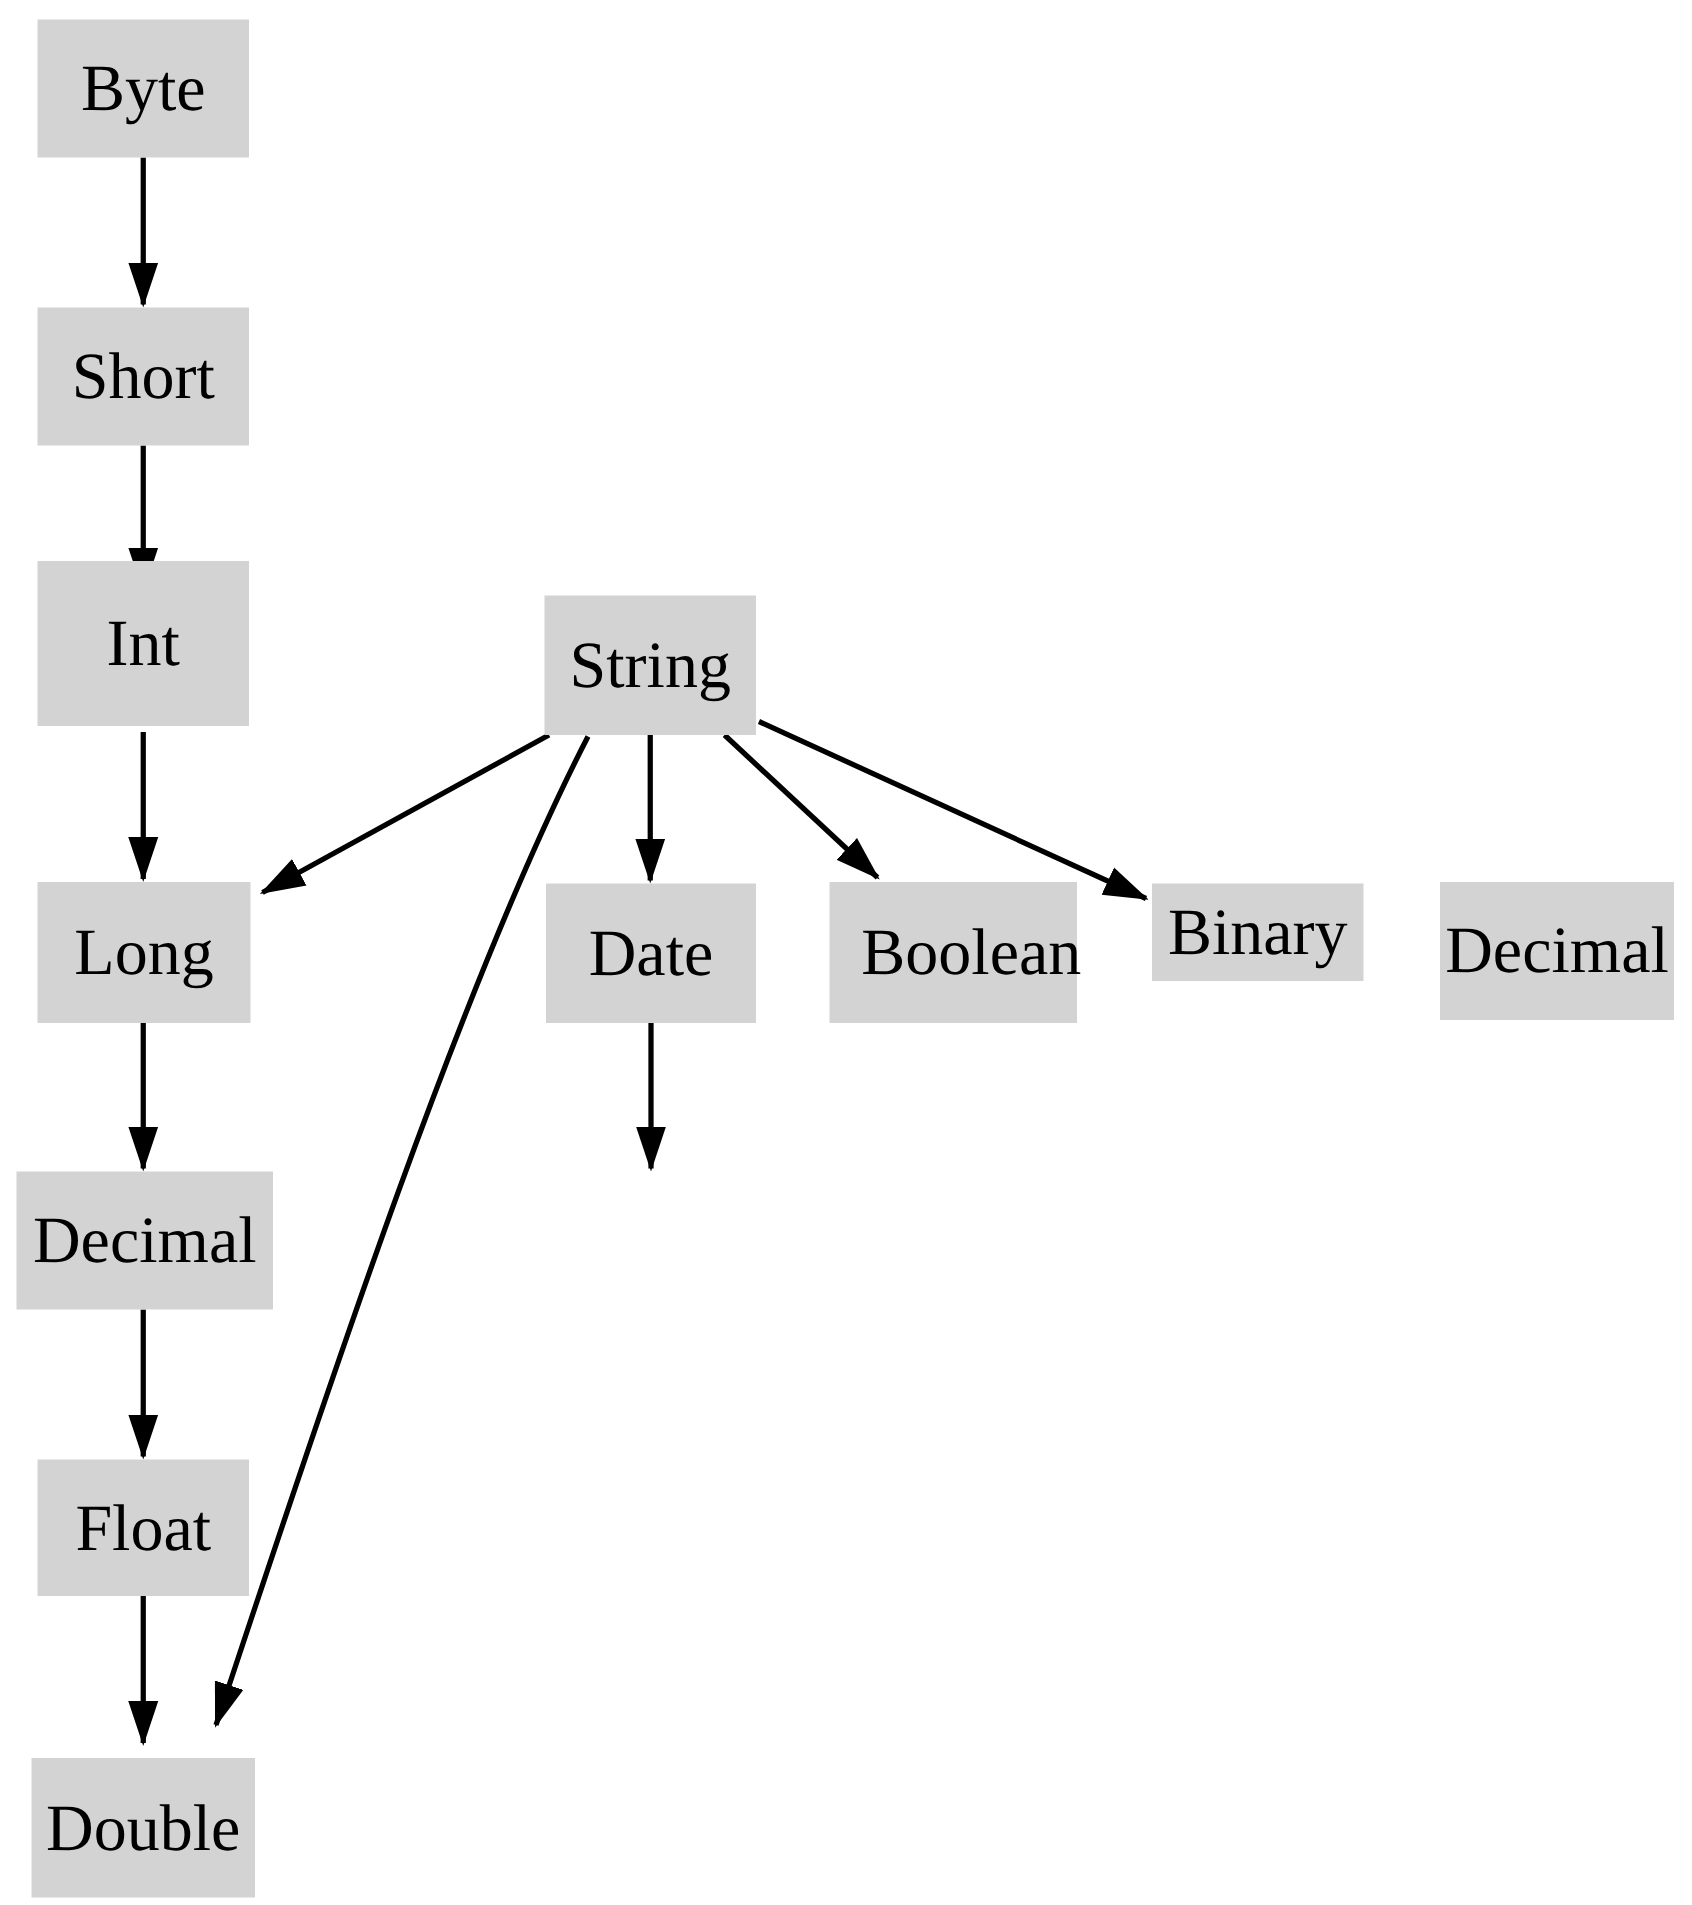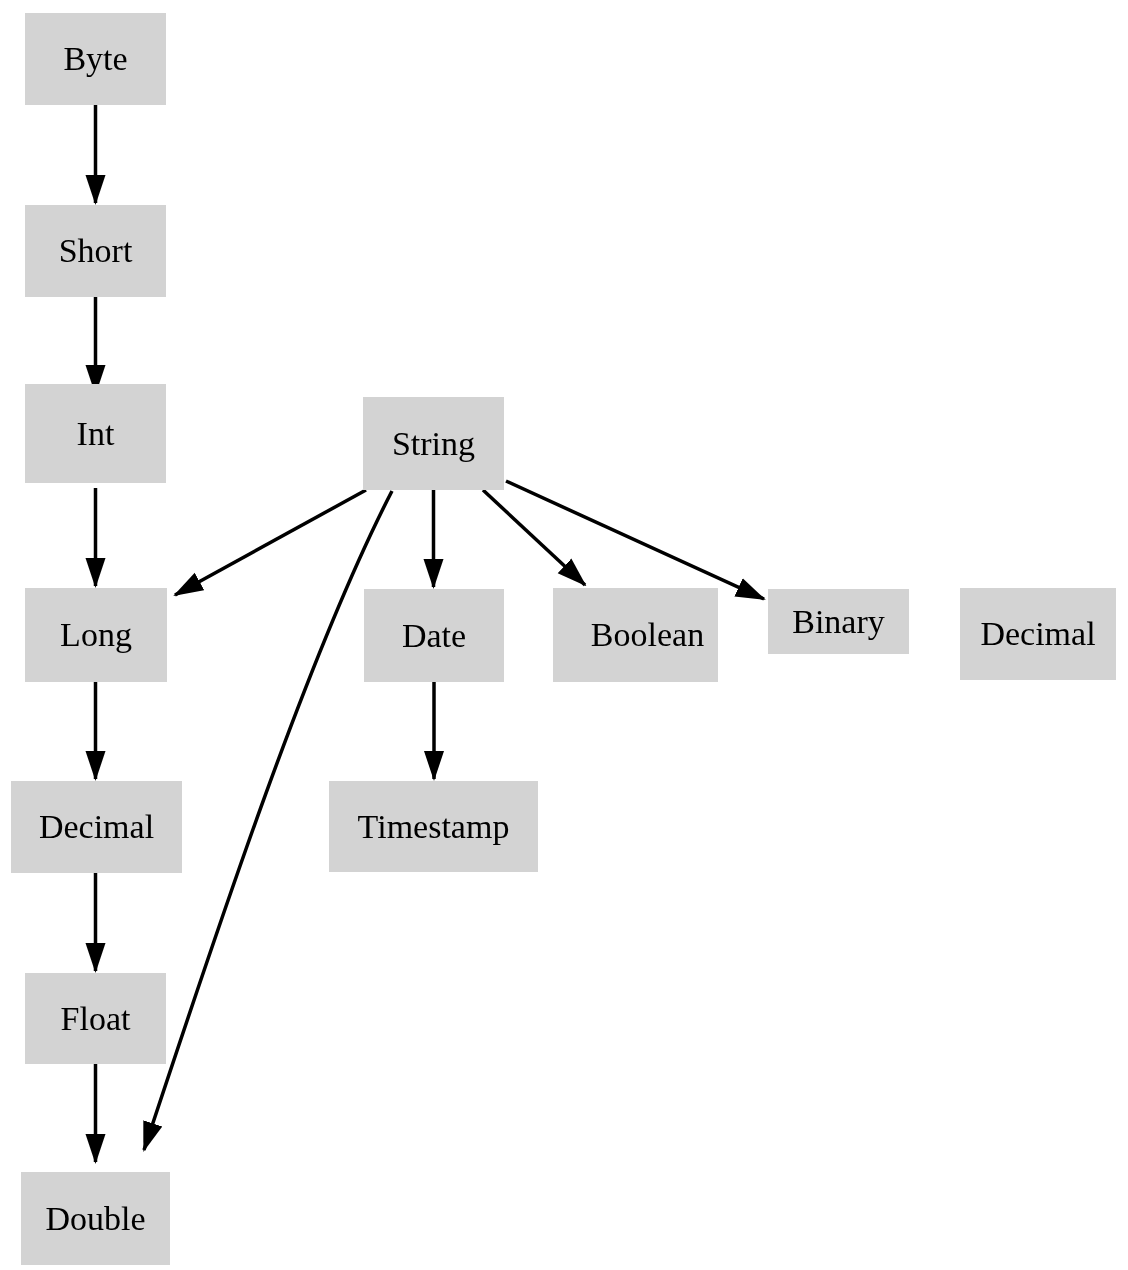--- a/index.html
+++ b/index.html
@@ -31,21 +31,21 @@
     fill: var(--edge, #000000);
     stroke: none;
   }
   .node {
     position: absolute;
     background: var(--node-fill, #d3d3d3);
     color: var(--text, #000000);
     display: flex;
     align-items: center;
     justify-content: center;
-    font-size: 34px;
+    font-size: 44px;
     line-height: 1;
     white-space: nowrap;
     box-sizing: border-box;
   }
 </style>
 </head>
 <body>
 
 <div class="canvas">
 
@@ -65,25 +65,24 @@
     <path class="edge" d="M433.5,490 L433.5,587" marker-end="url(#arrow)"></path>
     <path class="edge" d="M434,682 L434,779" marker-end="url(#arrow)"></path>
     <path class="edge" d="M366,490 L175,595" marker-end="url(#arrow)"></path>
     <path class="edge" d="M483,490 L585,585" marker-end="url(#arrow)"></path>
     <path class="edge" d="M506,481 L764,599" marker-end="url(#arrow)"></path>
     <path class="edge" d="M392,491 C310,650 220,920 144,1150" marker-end="url(#arrow)"></path>
   </svg>
 
   <div class="node" style="left:25px;  top:13px;   width:141px; height:92px;">Byte</div>
   <div class="node" style="left:25px;  top:205px;  width:141px; height:92px;">Short</div>
-  <div class="node" style="left:25px;  top:384px;  width:141px; height:99px;text-align:center;">Int</div>
+  <div class="node" style="left:25px;  top:374px;  width:141px; height:110px;text-align:center;">Int</div>
   <div class="node" style="left:25px;  top:588px;  width:142px; height:94px;">Long</div>
   <div class="node" style="left:11px;  top:781px;  width:171px; height:92px;">Decimal</div>
   <div class="node" style="left:25px;  top:973px;  width:141px; height:91px;">Float</div>
   <div class="node" style="left:21px;  top:1172px; width:149px; height:93px;">Double</div>
   <div class="node" style="left:363px; top:397px;  width:141px; height:93px;text-align:right;">String</div>
   <div class="node" style="left:364px; top:589px;  width:140px; height:93px;">Date</div>
-  <div class="node" style="left:329px; top:781px;  width:209px; height:91px;">Timestamp</div>
   <div class="node" style="left:553px; top:588px;  width:165px; height:94px;padding-left:24px;">Boolean</div>
   <div class="node" style="left:768px; top:589px;  width:141px; height:65px;">Binary</div>
   <div class="node" style="left:960px; top:588px;  width:156px; height:92px;">Decimal</div>
 
 </div>
 
 </body></html>

